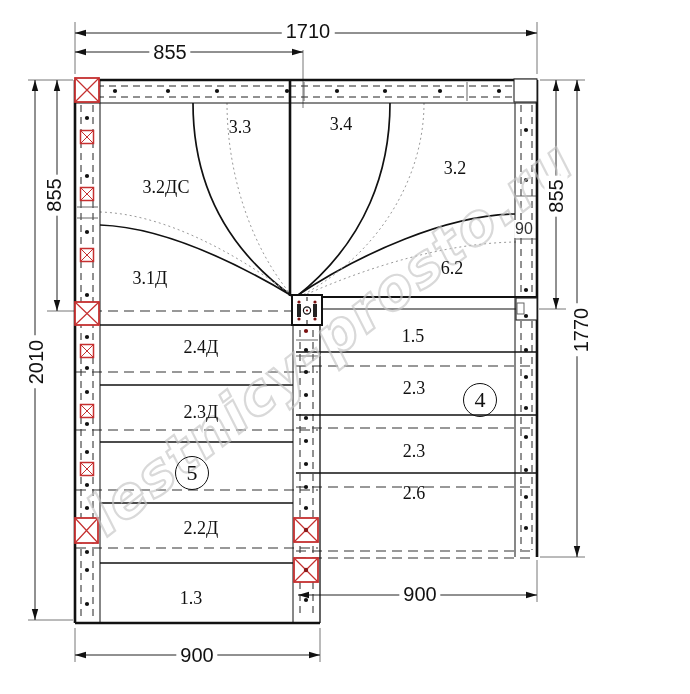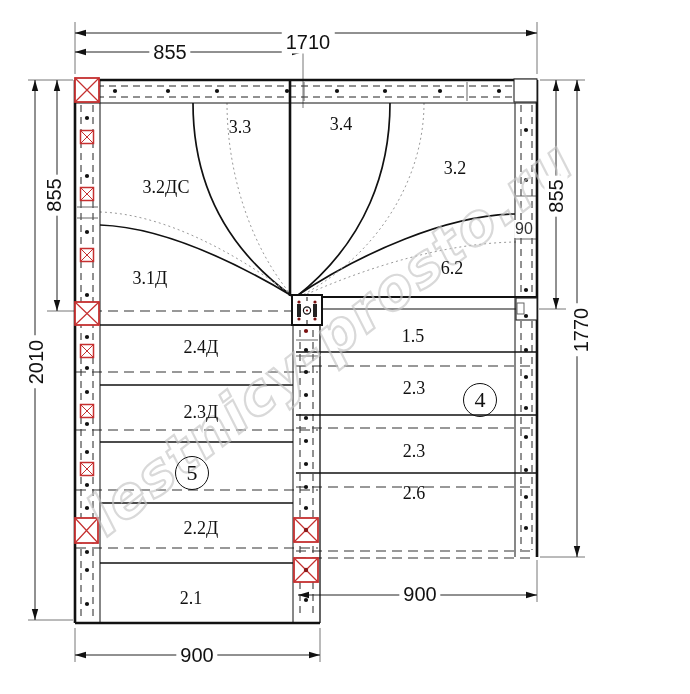--- a/index.html
+++ b/index.html
@@ -254,21 +254,21 @@
         <circle cx="526" cy="408" r="2.1"></circle>
         <circle cx="526" cy="437" r="2.1"></circle>
     <circle cx="526" cy="470" r="2.1"></circle>
         <circle cx="526" cy="497" r="2.1"></circle>
         <circle cx="526" cy="528" r="2.1"></circle>
   </g>
 </svg>
 
 <div id="watermark">lestnicy-prosto.ru</div>
 
-<div class="lbl dim" style="left:308px;top:31px;margin-top:11px;">1710</div>
+<div class="lbl dim" style="left:308px;top:31px;">1710</div>
 <div class="lbl dim" style="left:170px;top:52px;">855</div>
 <div class="lbl dim rot" style="left:54px;top:195px;">855</div>
 <div class="lbl dim rot" style="left:36px;top:362px;">2010</div>
 <div class="lbl dim rot" style="left:556px;top:196px;">855</div>
 <div class="lbl dim rot" style="left:581px;top:330px;">1770</div>
 <div class="lbl dim" style="left:197px;top:655px;">900</div>
 <div class="lbl dim" style="left:420px;top:594px;">900</div>
 <div class="lbl dim tiny" style="left:524px;top:229px;">90</div>
 
 <div class="lbl step" style="left:240px;top:127px;">3.3</div>
@@ -277,18 +277,18 @@
 <div class="lbl step" style="left:455px;top:152px;margin-top:16px;">3.2</div>
 <div class="lbl step" style="left:150px;top:278px;">3.1Д</div>
 <div class="lbl step" style="left:452px;top:268px;">6.2</div>
 <div class="lbl step" style="left:201px;top:347px;">2.4Д</div>
 <div class="lbl step" style="left:413px;top:336px;">1.5</div>
 <div class="lbl step" style="left:201px;top:412px;">2.3Д</div>
 <div class="lbl step" style="left:414px;top:388px;">2.3</div>
 <div class="lbl step" style="left:414px;top:451px;">2.3</div>
 <div class="lbl step" style="left:201px;top:528px;">2.2Д</div>
 <div class="lbl step" style="left:414px;top:493px;">2.6</div>
-<div class="lbl step" style="left:191px;top:598px;">2.1</div>
+<div class="lbl step" style="left:191px;top:598px;">1.3</div>
 
 <div class="circmark" style="left:192px;top:473px;">5</div>
 <div class="circmark" style="left:480px;top:400px;">4</div>
 
 </div>
 
 </body></html>

